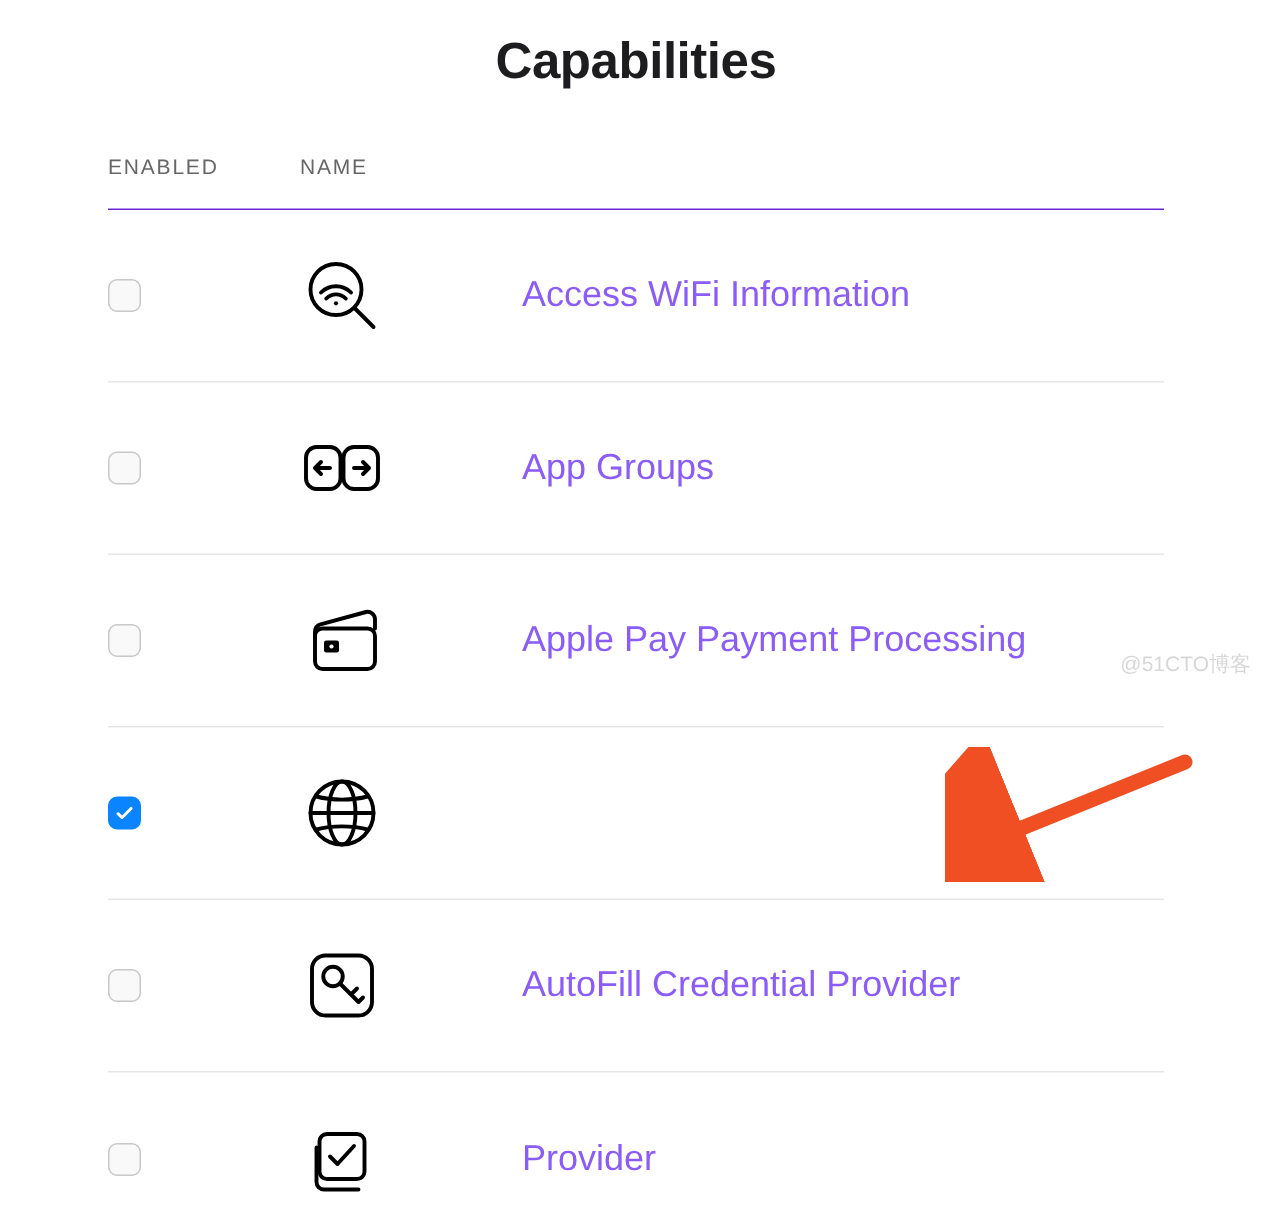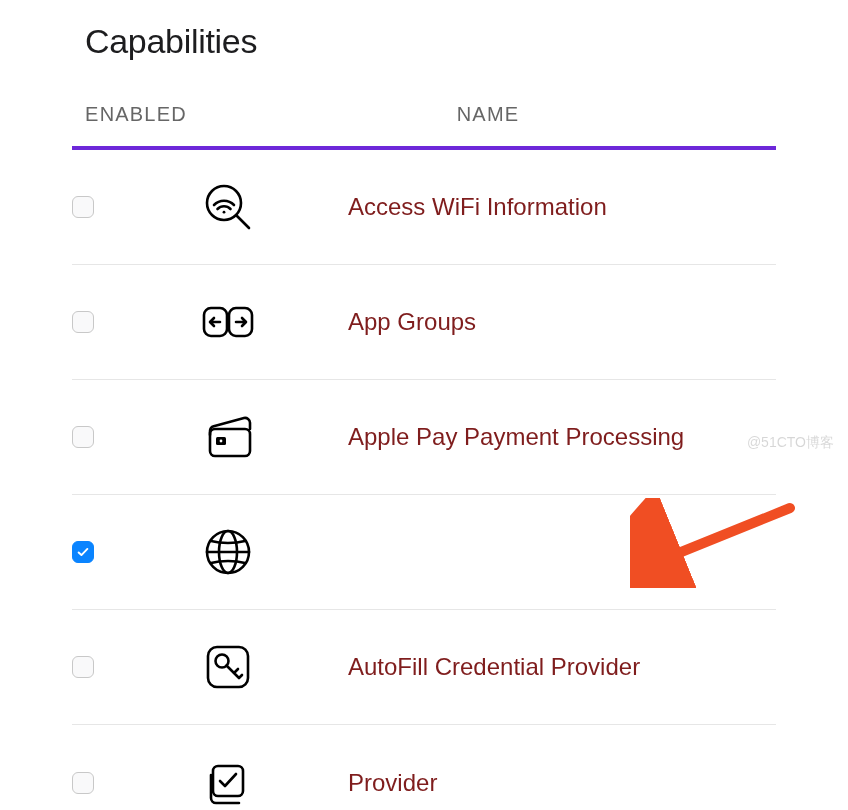--- a/index.html
+++ b/index.html
@@ -12,50 +12,50 @@
   }
   .page {
     width: 848px;
     height: 810px;
     padding: 22px 72px 0 72px;
     position: relative;
     overflow: hidden;
   }
   .title {
     font-size: 34px;
-    font-weight: 400;
-    margin: 0 0 42px 13px;
+    font-weight: 700;
+    margin: 0 0 42px 0;
     letter-spacing: -0.3px;
+    text-align: center;
   }
   .header-row {
     display: flex;
     align-items: center;
-    font-size: 20px;
+    font-size: 14px;
     letter-spacing: 1.2px;
     text-transform: uppercase;
     color: #666;
     padding: 0 0 20px 0;
-    border-bottom: 4px solid #6d28d9;
-    text-align: center;
+    border-bottom: 1px solid #6d28d9;
   }
   .col-enabled {
     width: 128px;
     flex: 0 0 128px;
   }
   .col-icon {
     width: 148px;
     flex: 0 0 148px;
     display: flex;
     align-items: center;
   }
   .col-name {
     flex: 1;
     font-size: 24px;
     font-weight: 400;
-    color: #7f1d1d;
+    color: #8b5cf6;
   }
   .row {
     display: flex;
     align-items: center;
     min-height: 115px;
     border-bottom: 1px solid #e6e6e6;
   }
   .row .col-enabled {
     display: flex;
     align-items: center;

